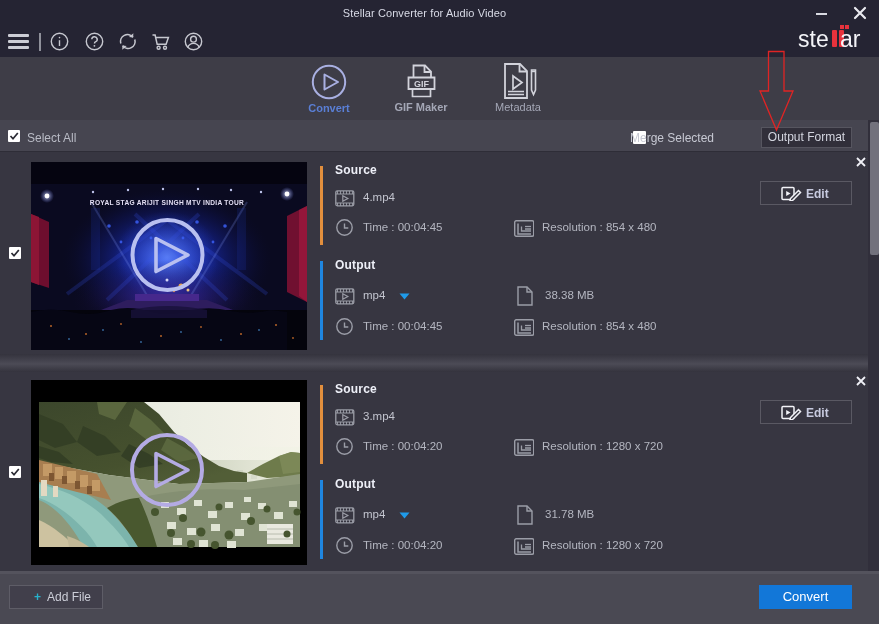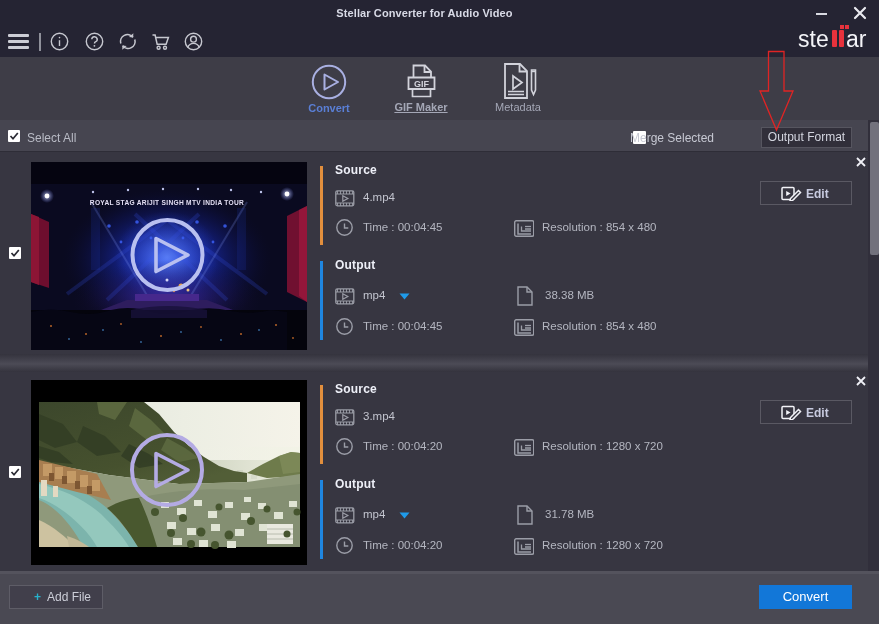--- a/index.html
+++ b/index.html
@@ -4,21 +4,21 @@
 <style>
   * { margin:0; padding:0; box-sizing:border-box; }
   html,body { width:879px; height:624px; overflow:hidden; }
   body { font-family:"Liberation Sans", sans-serif; position:relative; background:#373641; }
   .abs { position:absolute; }
 </style>
 </head>
 <body>
 
 <div class="abs" style="left:0;top:0;width:879px;height:57px;background:#252433;"></div>
-<div class="abs" style="left:0;top:7px;width:849px;text-align:center;font-size:11px;font-weight:bold;color:#d8dae6;letter-spacing:0.1px;">Stellar Converter for Audio Video</div>
+<div class="abs" style="left:0;top:7px;width:849px;text-align:center;font-size:11px;font-weight:normal;color:#d8dae6;letter-spacing:0.1px;">Stellar Converter for Audio Video</div>
 
 <div class="abs" style="left:816px;top:13px;width:11px;height:2px;background:#d9dae2;"></div>
 <svg class="abs" style="left:852px;top:5px" width="16" height="16" viewBox="0 0 16 16">
     <path d="M3 3 L13 13 M13 3 L3 13" stroke="#e9eaf0" stroke-width="2.2" stroke-linecap="round"></path>
   </svg>
 
 <div class="abs" style="left:8px;top:34px;width:21px;height:2.6px;background:#cdced6;border-radius:1px;"></div>
 <div class="abs" style="left:8px;top:40px;width:21px;height:2.6px;background:#cdced6;border-radius:1px;"></div>
 <div class="abs" style="left:8px;top:46px;width:21px;height:2.6px;background:#cdced6;border-radius:1px;"></div>
 <div class="abs" style="left:39px;top:33px;width:2px;height:18px;background:#8f909a;"></div>
@@ -46,39 +46,39 @@
   <circle cx="143.5" cy="7.2" r="2.9"></circle>
   <path d="M137.8 15.5 a6 6 0 0 1 11.4 0"></path>
 </svg>
 
 <div class="abs" style="left:798px;top:26px;width:76px;height:26px;font-size:23px;font-weight:normal;color:#f4f4f8;">
   <div class="abs" style="left:0;top:0;">ste</div>
   <div class="abs" style="left:33.5px;top:3.5px;width:5px;height:17px;background:#e8323c;border-radius:1px;"></div>
   <div class="abs" style="left:41px;top:3.5px;width:4.5px;height:17px;background:#e8323c;border-radius:1px;"></div>
   <div class="abs" style="left:42px;top:-1px;width:3.5px;height:3.5px;background:#e8323c;"></div>
   <div class="abs" style="left:47px;top:-1px;width:3.5px;height:3.5px;background:#e8323c;"></div>
-  <div class="abs" style="left:48px;top:0;">ar</div>
+  <div class="abs" style="left:42px;top:0;">ar</div>
 </div>
 
 <div class="abs" style="left:0;top:57px;width:879px;height:63px;background:#3e3d47;"></div>
 
 <svg class="abs" style="left:311px;top:64px" width="36" height="36" viewBox="0 0 36 36" fill="none">
   <circle cx="18" cy="18" r="16.2" stroke="#a9b0e2" stroke-width="2"></circle>
   <path d="M13.5 10.5 L27 18 L13.5 25.5 Z" stroke="#a9b0e2" stroke-width="2" stroke-linejoin="round"></path>
 </svg>
 <div class="abs" style="left:289px;top:102px;width:80px;text-align:center;font-size:11px;font-weight:bold;color:#5a7fd6;">Convert</div>
 
 <svg class="abs" style="left:404px;top:63px" width="35" height="37" viewBox="0 0 35 37" fill="none" stroke="#d2d3db" stroke-width="1.8">
   <path d="M9.5 14 V2.5 h11.5 l6 6 V14"></path>
   <path d="M20.5 2.5 v6.5 h6.5"></path>
   <path d="M4.5 14.5 H30.5 V26 H4.5 Z"></path>
   <path d="M8.5 26 v7.5 h18 V26" stroke-width="1.7"></path>
   <text x="17.5" y="23.8" text-anchor="middle" font-size="9" font-weight="bold" fill="#d2d3db" stroke="none" font-family="Liberation Sans, sans-serif">GIF</text>
 </svg>
-<div class="abs" style="left:381px;top:101px;width:80px;text-align:center;font-size:11px;font-weight:bold;color:#a4a7b6;text-decoration:underline;">GIF Maker</div>
+<div class="abs" style="left:381px;top:101px;width:80px;text-align:center;font-size:11px;font-weight:bold;color:#a4a7b6;">GIF Maker</div>
 
 <svg class="abs" style="left:500px;top:62px" width="37" height="39" viewBox="0 0 37 39" fill="none" stroke="#d2d3db" stroke-width="1.8">
   <path d="M27 12 V36 H5 V2 h15 l7 7 z"></path>
   <path d="M19.5 2 v7.5 h7.5"></path>
   <path d="M13 14 l9 6.5 -9 6.5 z" stroke-width="1.7"></path>
   <path d="M8 29.5 h16 M8 32.5 h16" stroke-width="1.4"></path>
   <path d="M31.5 28 V8 h4 v20 l-2 4.5 z" stroke-width="1.6"></path>
   <path d="M31.5 9.5 h4" stroke-width="1.4"></path>
 </svg>
 <div class="abs" style="left:478px;top:101px;width:80px;text-align:center;font-size:11px;font-weight:normal;color:#a4a7b6;">Metadata</div>

